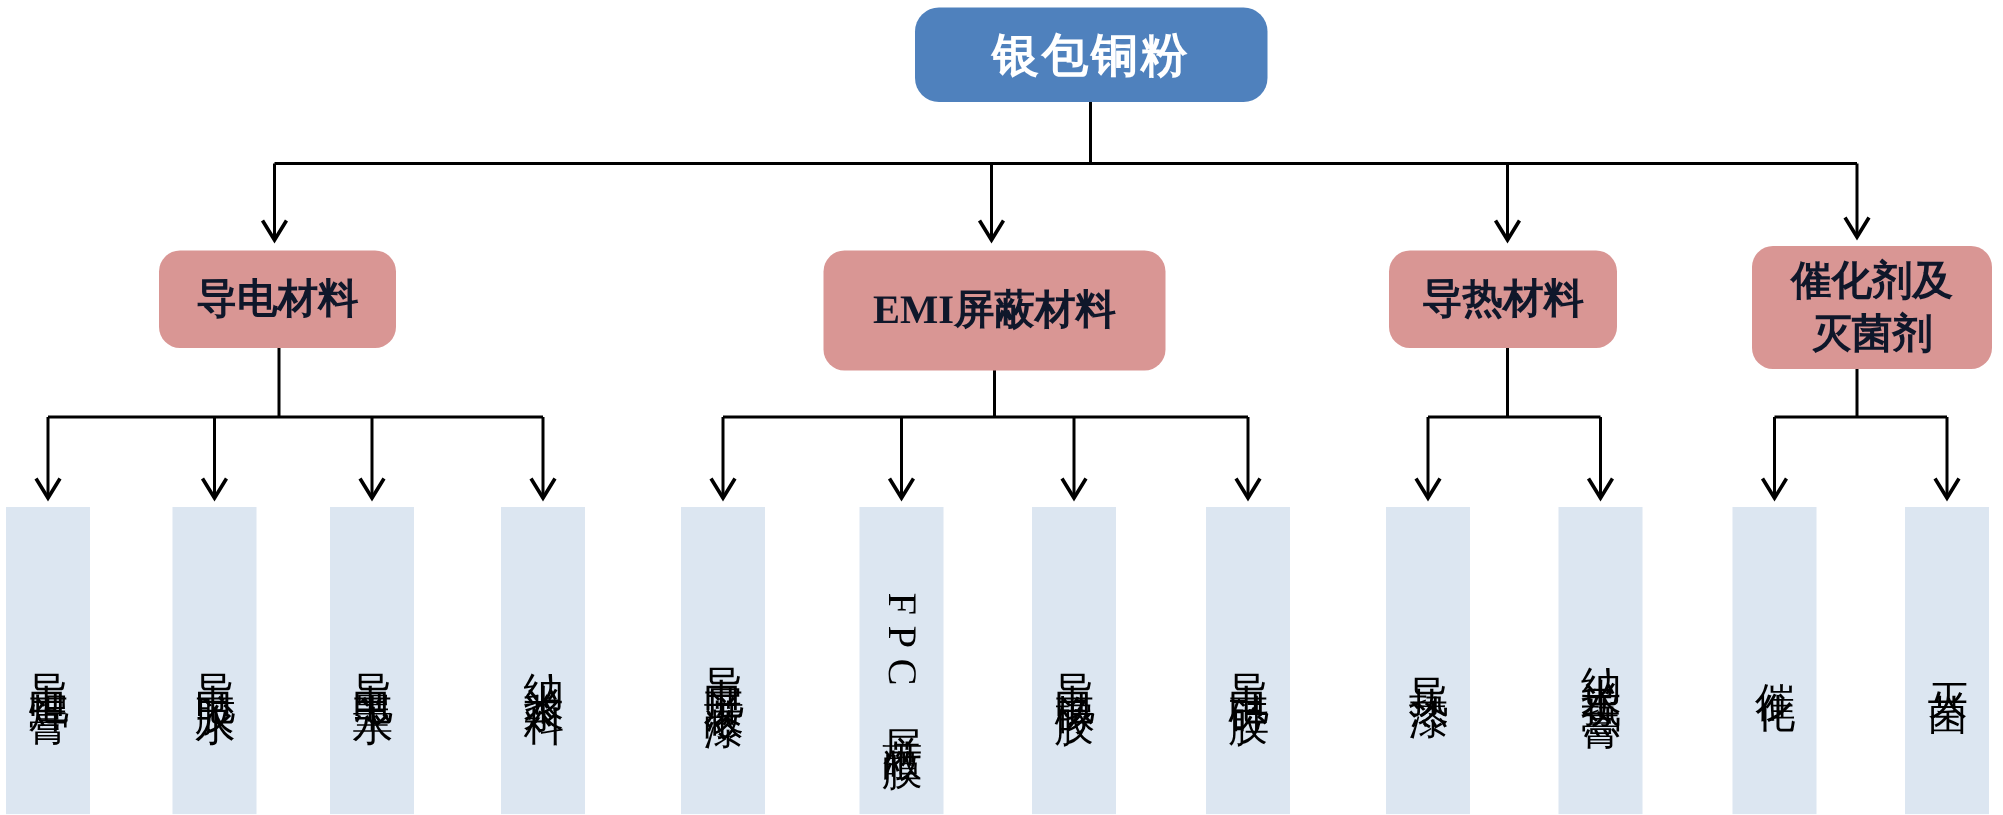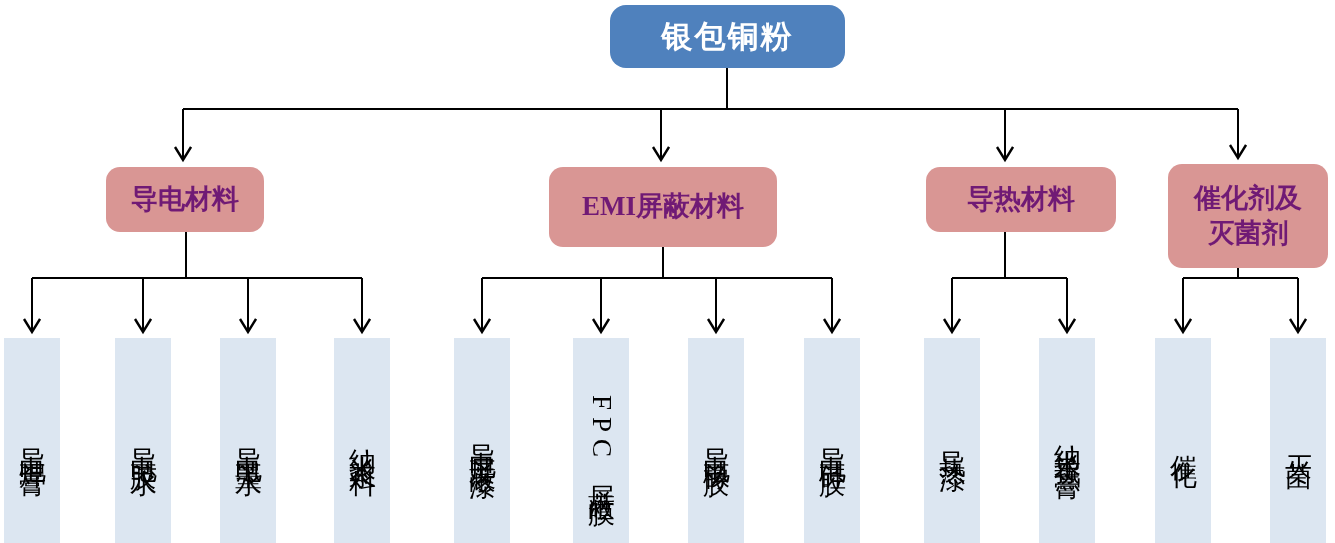--- a/index.html
+++ b/index.html
@@ -19,21 +19,21 @@
   .root-node {
     background:#4F81BD;
     color:#ffffff;
     border-radius:16px;
     font-weight:bold;
     font-size:31px;
     letter-spacing:2px;
   }
   .category-node {
     background:#D99694;
-    color:#701a75;
+    color:#0f172a;
     border-radius:14px;
     font-weight:bold;
     font-size:27px;
     text-align:center;
     line-height:1.3;
   }
   .category-label { white-space:pre-line; }
   .latin-serif { font-family:"Liberation Serif", serif; }
   .leaf-node { background:#DCE6F1; }
   .leaf-label {
@@ -100,25 +100,25 @@
   </div>
 
   <div class="node category-node" style="left:106px; top:167px; width:158px; height:65px;">
     <span class="category-label">导电材料</span>
   </div>
 
   <div class="node category-node" style="left:549px; top:167px; width:228px; height:80px;">
     <span class="category-label"><span class="latin-serif">EMI</span><span>屏蔽材料</span></span>
   </div>
 
-  <div class="node category-node" style="left:926px; top:167px; width:190px; height:65px;">
+  <div class="node category-node" style="left:926px; top:167px; width:152px; height:65px;">
     <span class="category-label">导热材料</span>
   </div>
 
-  <div class="node category-node" style="left:1168px; top:164px; width:160px; height:104px;">
+  <div class="node category-node" style="left:1168px; top:164px; width:160px; height:82px;">
     <span class="category-label">催化剂及
 灭菌剂</span>
   </div>
 
   <div class="node leaf-node" style="left:4px; top:338px; width:56px; height:205px;">
     <span class="leaf-label">导电焊膏</span>
   </div>
   <div class="node leaf-node" style="left:115px; top:338px; width:56px; height:205px;">
     <span class="leaf-label">导电胶水</span>
   </div>

